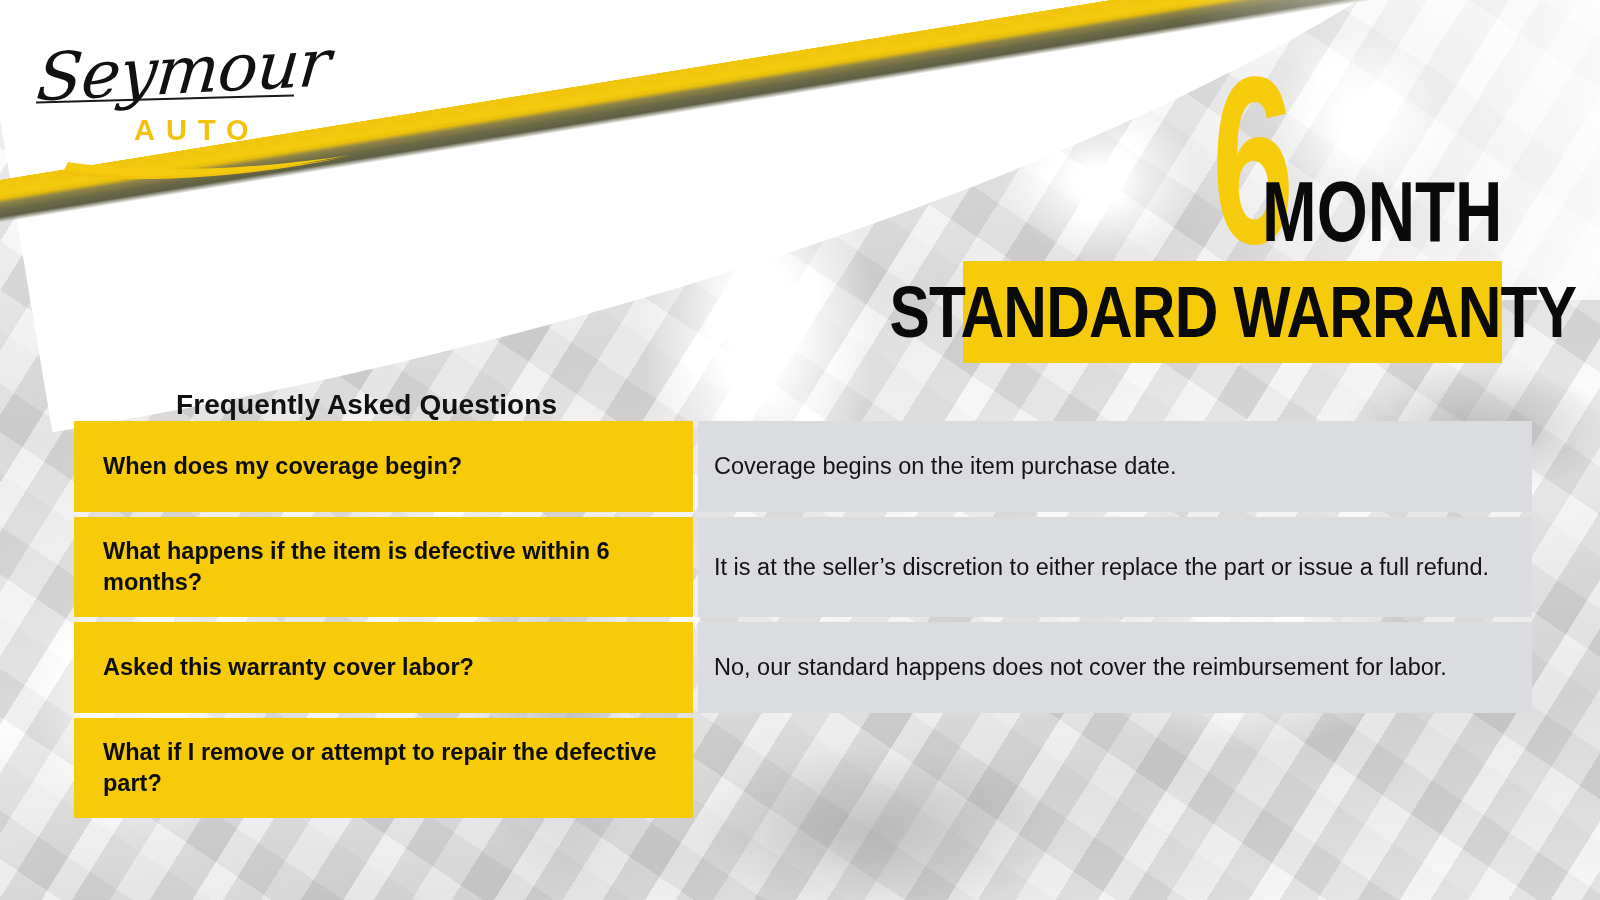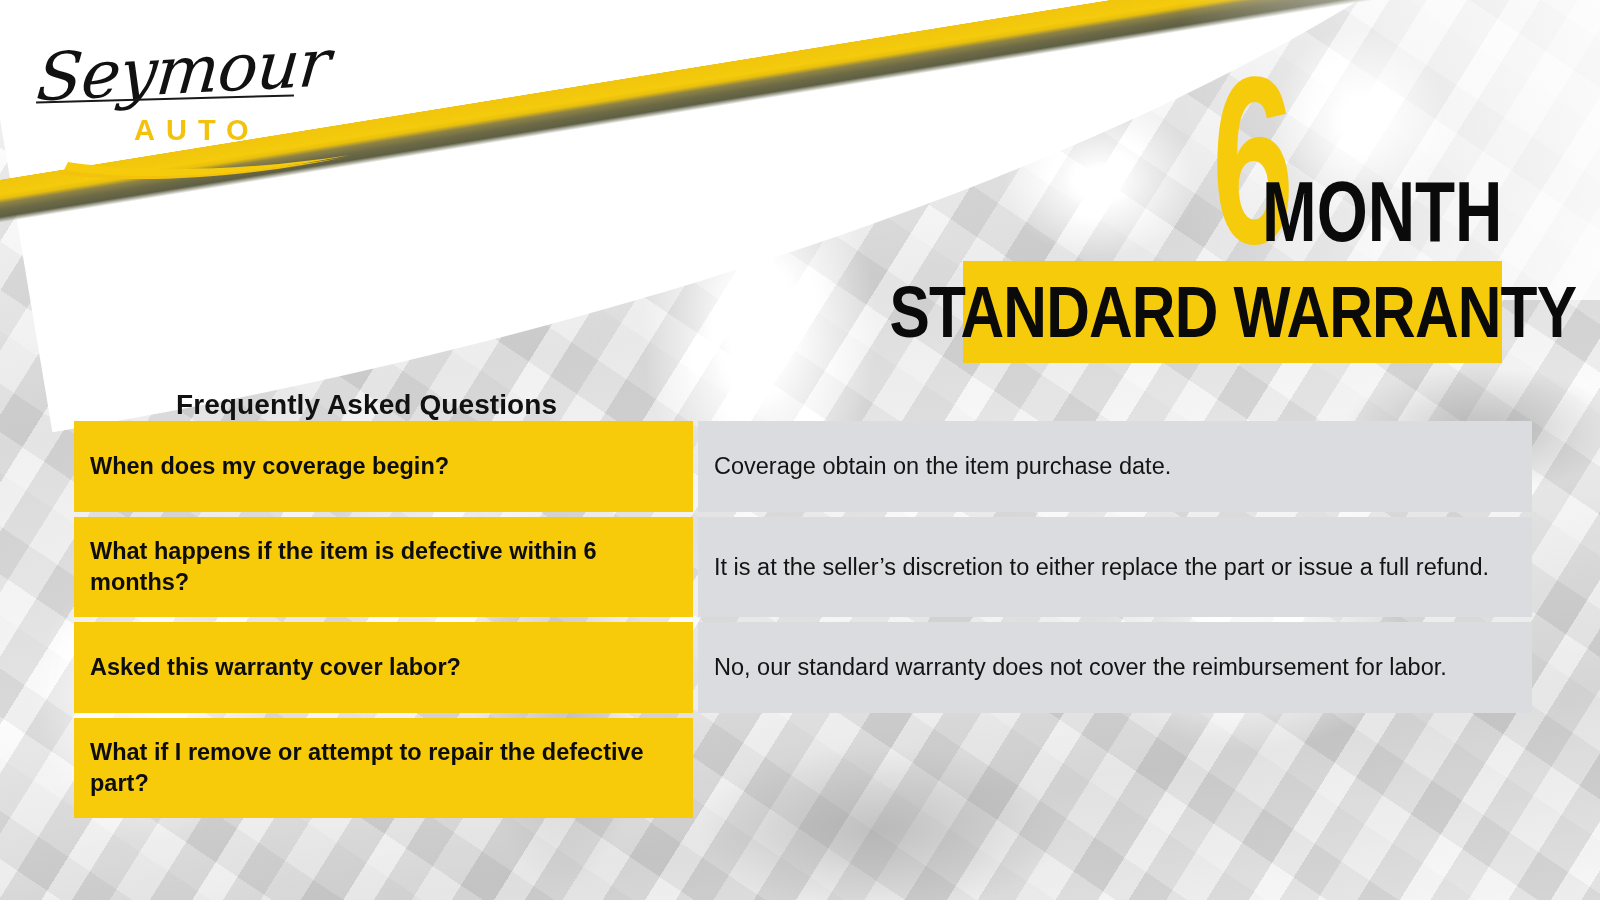--- a/index.html
+++ b/index.html
@@ -245,21 +245,21 @@
   .faq-row {
     display: flex;
     gap: 5px;
     align-items: stretch;
   }
 
   .faq-q {
     width: 619px;
     flex: 0 0 619px;
     background: #f8cb0a;
-    padding: 14px 16px 14px 16px;
+    padding: 14px 16px 14px 29px;
     display: flex;
     align-items: center;
     box-sizing: border-box;
   }
 
   .faq-q-text {
     font-family: "Liberation Sans", sans-serif;
     font-weight: bold;
     font-size: 23.5px;
     line-height: 1.30;
@@ -324,39 +324,39 @@
 
   <div class="faq-heading">Frequently Asked Questions</div>
 
   <div class="faq-table">
 
     <div class="faq-row row-h1">
       <div class="faq-q">
         <span class="faq-q-text">When does my coverage begin?</span>
       </div>
       <div class="faq-a">
-        <span class="faq-a-text">Coverage obtain on the item purchase date.</span>
+        <span class="faq-a-text">Coverage begins on the item purchase date.</span>
       </div>
     </div>
 
     <div class="faq-row row-h2">
       <div class="faq-q">
         <span class="faq-q-text">What happens if the item is defective within 6 months?</span>
       </div>
       <div class="faq-a">
         <span class="faq-a-text">It is at the seller’s discretion to either replace the part or issue a full refund.</span>
       </div>
     </div>
 
     <div class="faq-row row-h3">
       <div class="faq-q">
         <span class="faq-q-text">Asked this warranty cover labor?</span>
       </div>
       <div class="faq-a">
-        <span class="faq-a-text">No, our standard warranty does not cover the reimbursement for labor.</span>
+        <span class="faq-a-text">No, our standard happens does not cover the reimbursement for labor.</span>
       </div>
     </div>
 
     <div class="faq-row row-h4">
       <div class="faq-q">
         <span class="faq-q-text">What if I remove or attempt to repair the defective part?</span>
       </div>
     </div>
 
   </div>

